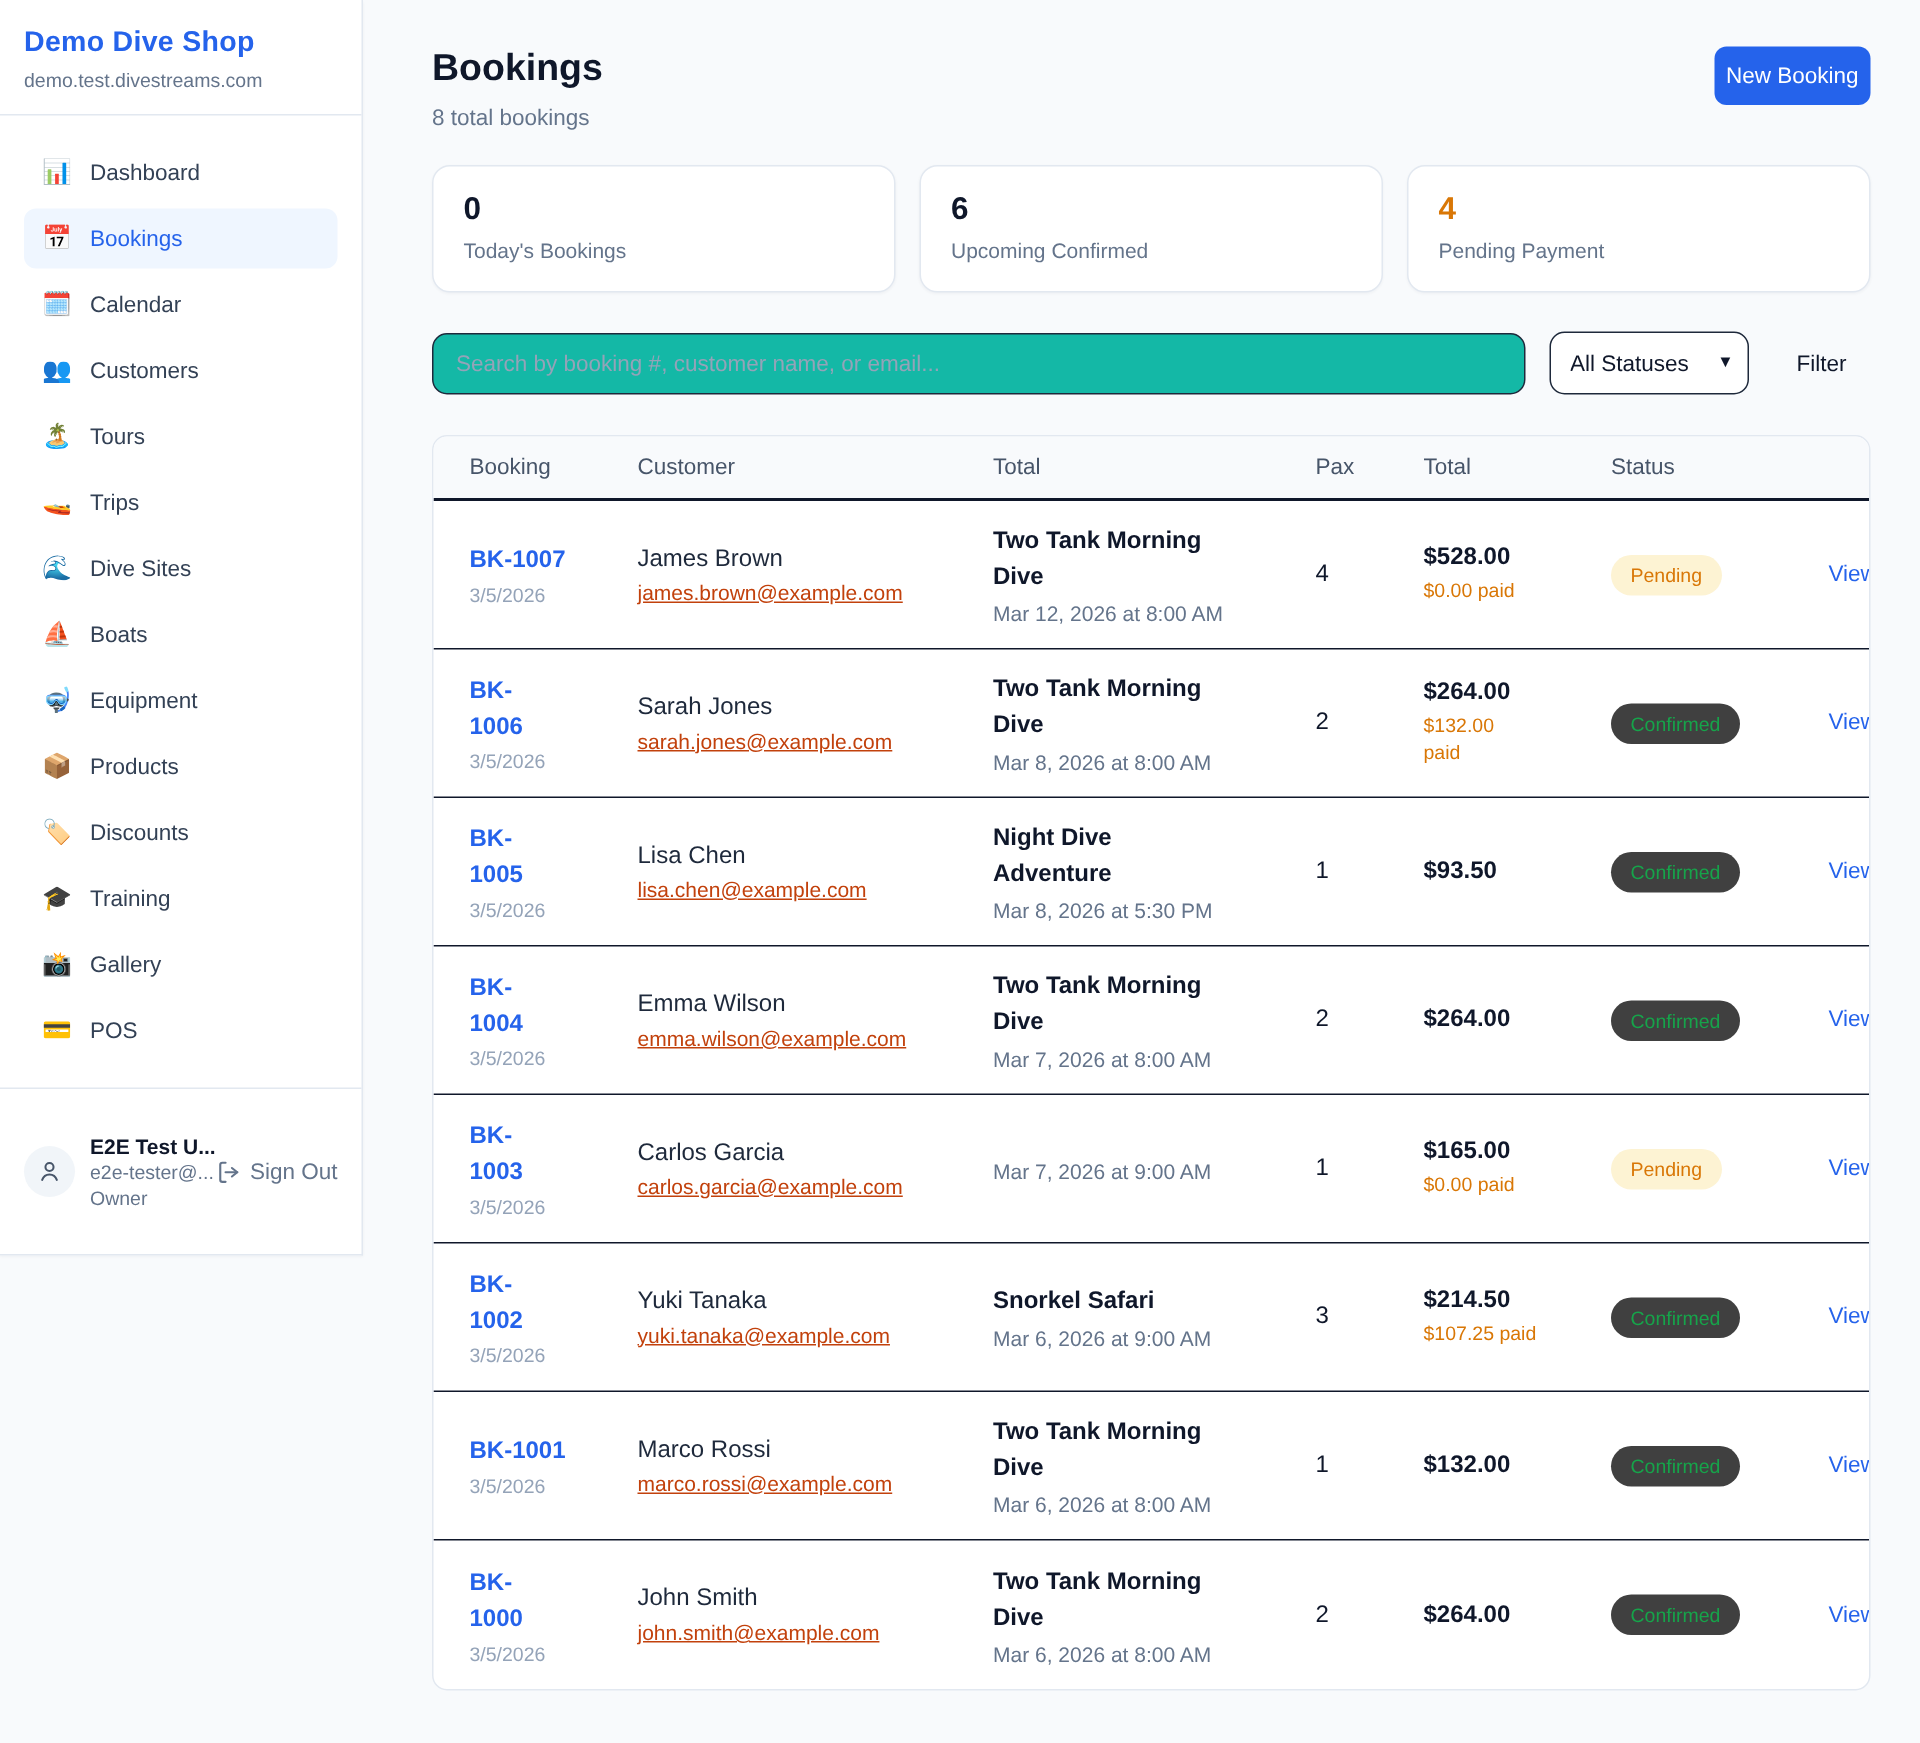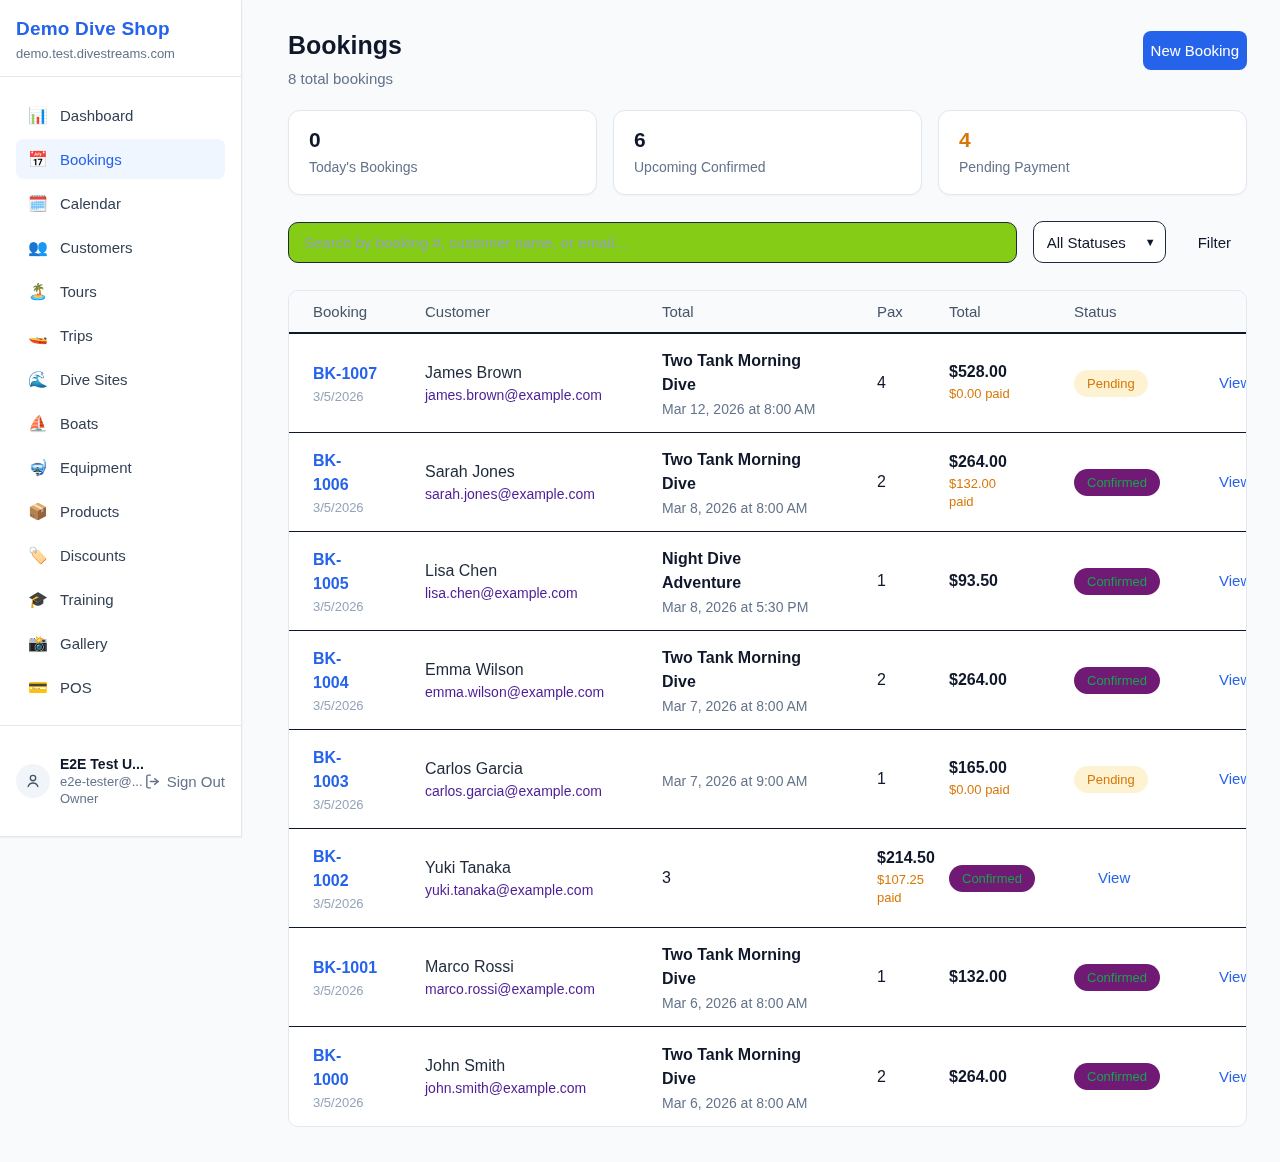--- a/index.html
+++ b/index.html
@@ -36,21 +36,21 @@
 
   .stats { display:flex; gap:16px; margin-top:23px; }
   .stat-card { flex:1; background:#fff; border:1px solid #e2e8f0; border-radius:12px;
                padding:17px 20px 19px 20px; box-shadow:0 1px 2px rgba(15,23,42,.04); }
   .stat-value { font-size:21px; font-weight:700; color:#0f172a; }
   .stat-value.accent { color:#d97706; }
   .stat-label { font-size:14px; color:#64748b; margin-top:7px; }
 
   .filter-row { display:flex; align-items:center; margin-top:26px; gap:16px; }
   .search-input { flex:1; height:41px; border:1px solid #1e293b; border-radius:10px;
-                  padding:0 15px; font-size:15px; color:#0f172a; background:#84cc16;
+                  padding:0 15px; font-size:15px; color:#0f172a; background:#14b8a6;
                   font-family:"Liberation Sans", sans-serif; outline:none; }
   .search-input::placeholder { color:#94a3b8; }
   .select-wrap { position:relative; }
   .status-select { appearance:none; -webkit-appearance:none; height:42px; width:133px;
                    border:1px solid #1e293b; border-radius:10px; background:#fff;
                    font-size:15px; color:#0f172a; padding:0 28px 0 13px;
                    font-family:"Liberation Sans", sans-serif; cursor:pointer; }
   .chevron { position:absolute; right:10px; top:50%; transform:translateY(-54%);
              font-size:11px; color:#0f172a; pointer-events:none; }
   .filter-btn { background:none; border:none; font-size:15px; color:#0f172a; cursor:pointer;
@@ -62,31 +62,31 @@
                   padding:0 16px 0 24px; align-items:center; }
   .thead { height:43px; background:#f8fafc; border-bottom:2px solid #0f172a; }
   .th { font-size:15px; color:#475569; font-weight:500; }
   .trow { min-height:99px; border-bottom:1px solid #0f172a; }
   .trow:last-child { border-bottom:none; }
 
   .bk-link { color:#2563eb; font-size:16px; font-weight:600; text-decoration:none; display:inline-block; line-height:1.5; }
   .idwrap .bk-link { max-width:56px; }
   .bk-date { font-size:13px; color:#94a3b8; margin-top:3px; }
   .cust-name { font-size:16px; color:#1e293b; }
-  .cust-email { font-size:14px; color:#4c1d95; margin-top:5px; }
+  .cust-email { font-size:14px; color:#c2410c; margin-top:5px;text-decoration:underline; }
   .trip-name { font-size:16px; font-weight:600; color:#0f172a; max-width:162px; line-height:1.5; }
   .trip-time { font-size:14px; color:#64748b; margin-top:4px; }
   .pax { font-size:16px; color:#0f172a; }
   .amount { font-size:16px; font-weight:700; color:#0f172a; }
   .paid { font-size:13px; color:#d97706; margin-top:4px; display:block; max-width:96px; line-height:1.4; }
   .paid:empty { display:none; }
   .paid.pw { max-width:58px; }
   .badge { display:inline-block; font-size:13px; font-weight:500; padding:6px 13px; border-radius:999px; }
   .badge.pending { background:#fdf3d3; color:#d97706; }
-  .badge.confirmed { background:#701a75; color:#16a34a; }
+  .badge.confirmed { background:#404040; color:#16a34a; }
   .view-link { color:#2563eb; font-size:15px; font-weight:500; text-decoration:none; padding-left:24px;margin-top:44px; }
 </style>
 </head>
 <body>
 
 <aside class="sidebar">
   <div class="side-header">
     <div class="brand">Demo Dive Shop</div>
     <div class="domain">demo.test.divestreams.com</div>
   </div>
@@ -329,20 +329,24 @@
 
     <div class="trow">
       <div class="idwrap">
         <a class="bk-link">BK-1002</a>
         <div class="bk-date">3/5/2026</div>
       </div>
       <div>
         <div class="cust-name">Yuki Tanaka</div>
         <div class="cust-email">yuki.tanaka@example.com</div>
       </div>
+      <div>
+        <div class="trip-name">Snorkel Safari</div>
+        <div class="trip-time">Mar 6, 2026 at 9:00 AM</div>
+      </div>
       <div class="pax">3</div>
       <div>
         <div class="amount">$214.50</div>
         <span class="paid">$107.25 paid</span>
       </div>
       <div><span class="badge confirmed">Confirmed</span></div>
       <div><a class="view-link">View</a></div>
     </div>
 
     <div class="trow">

